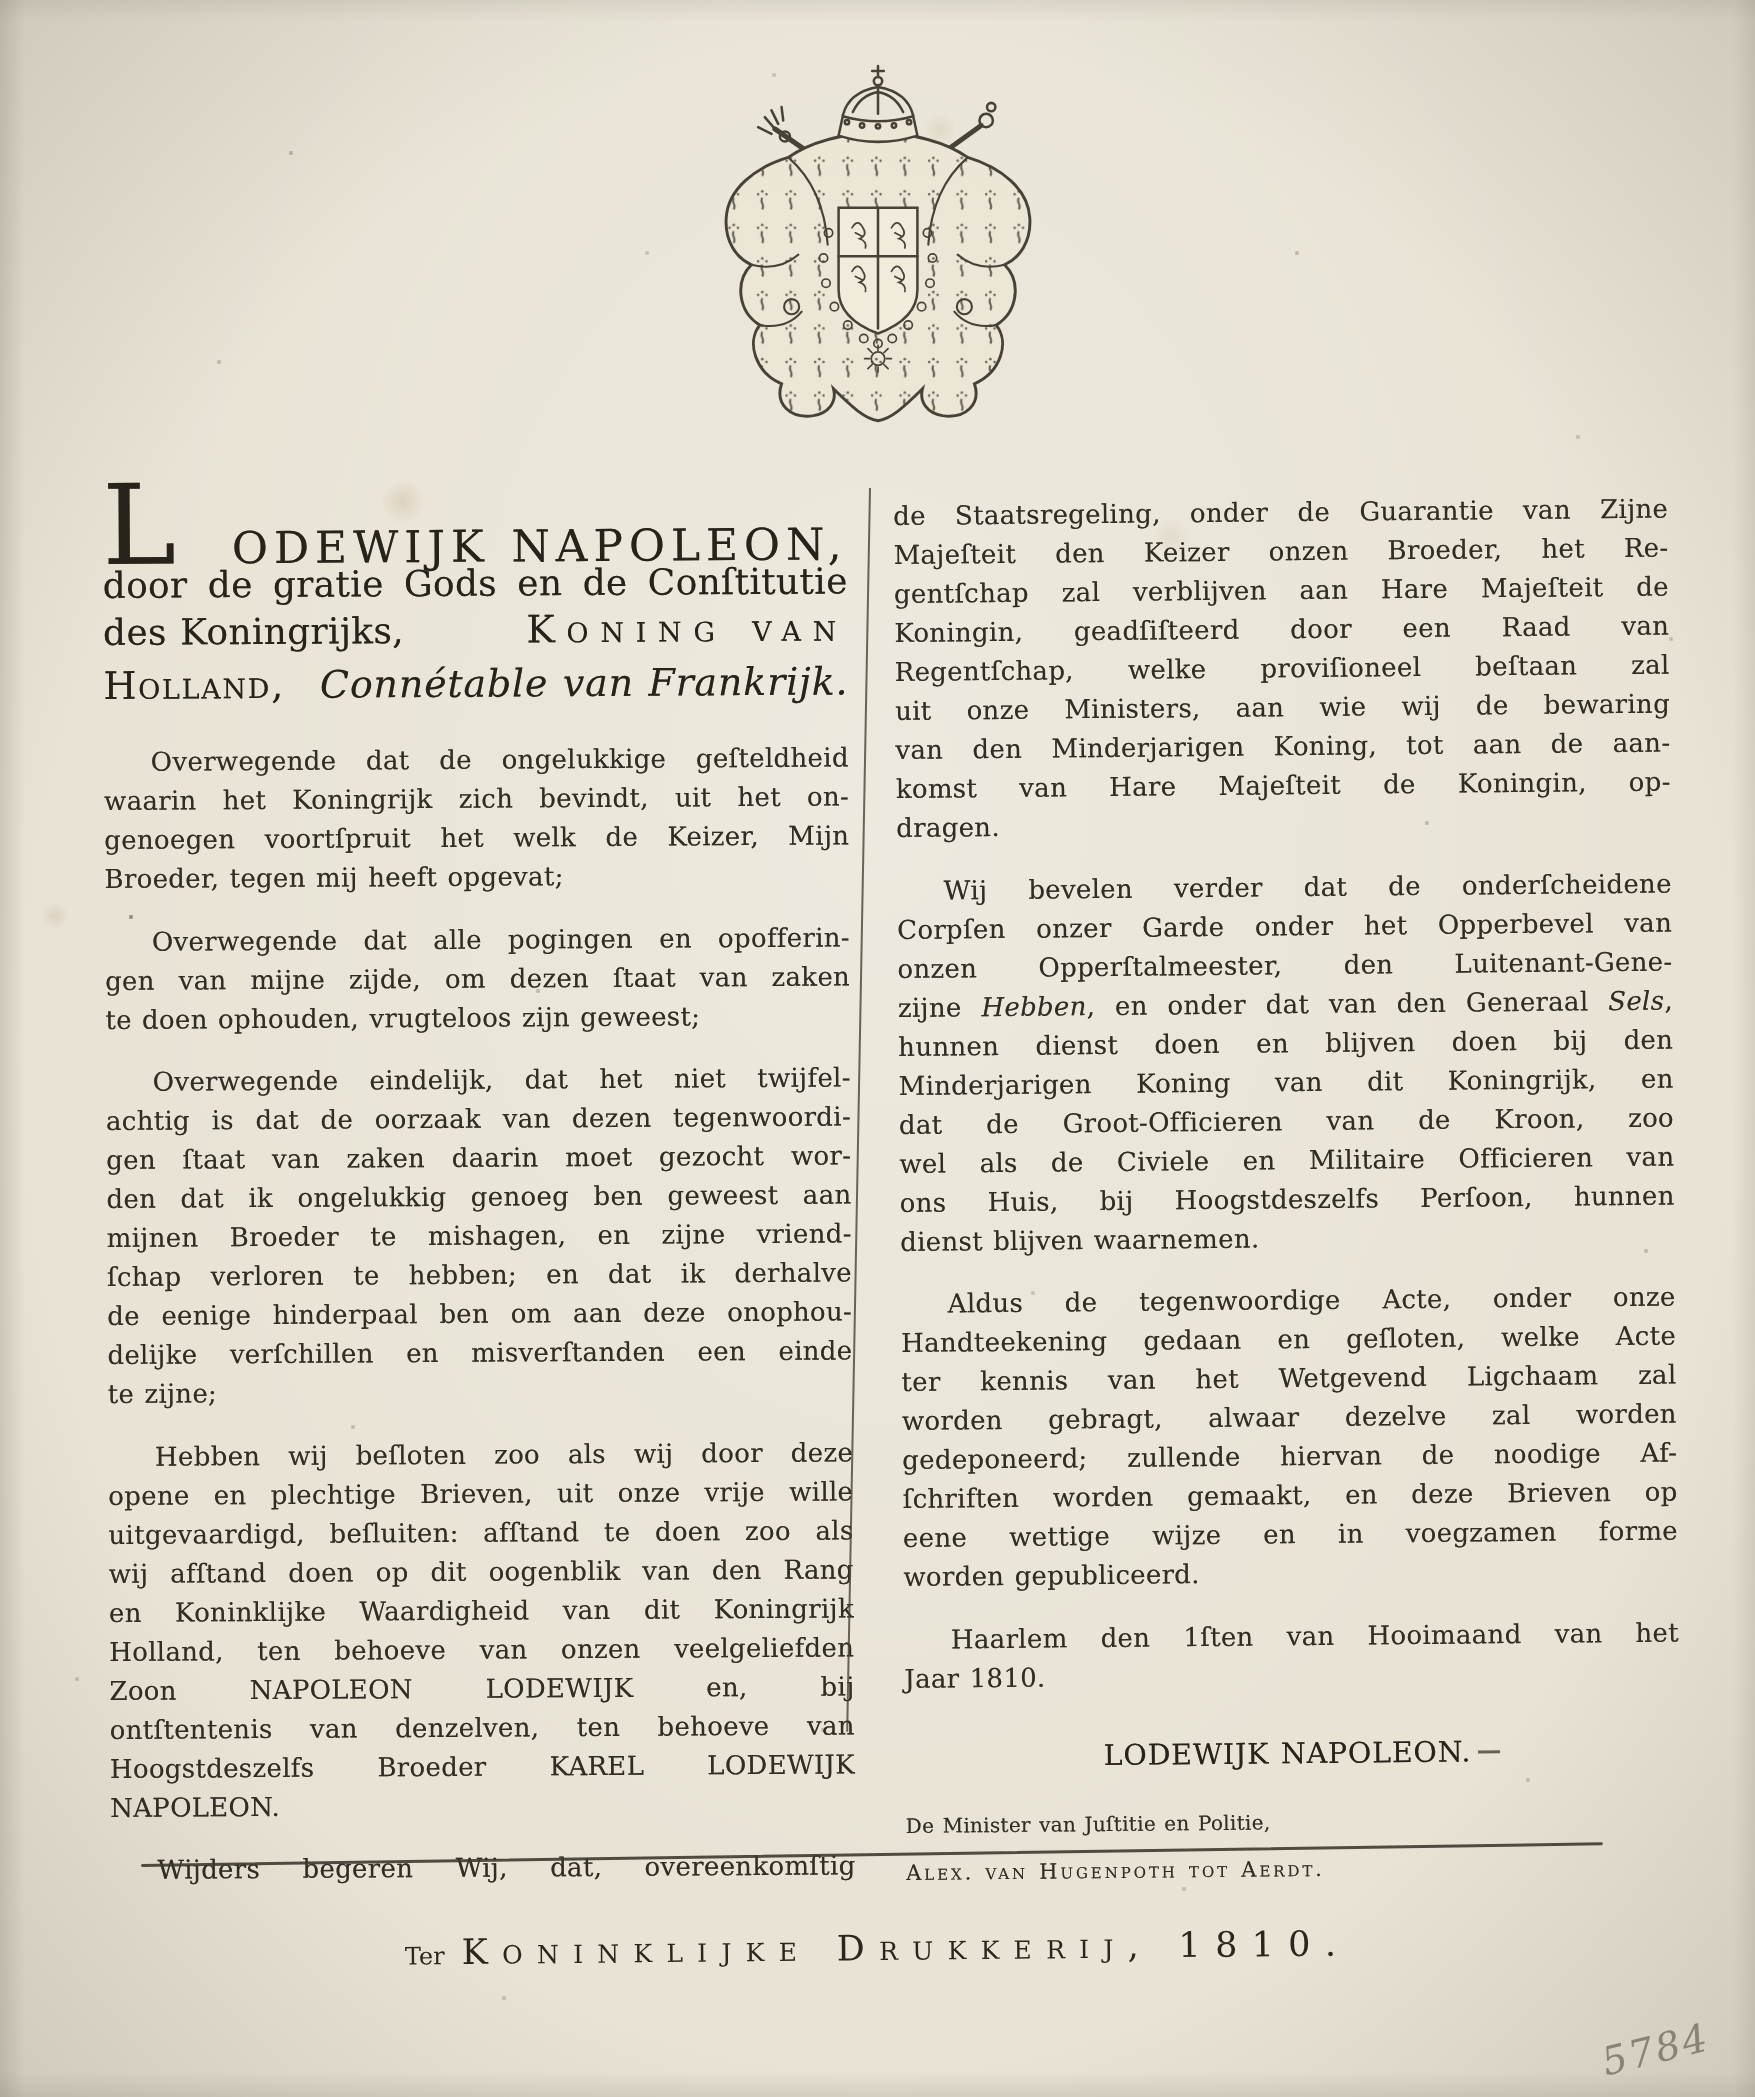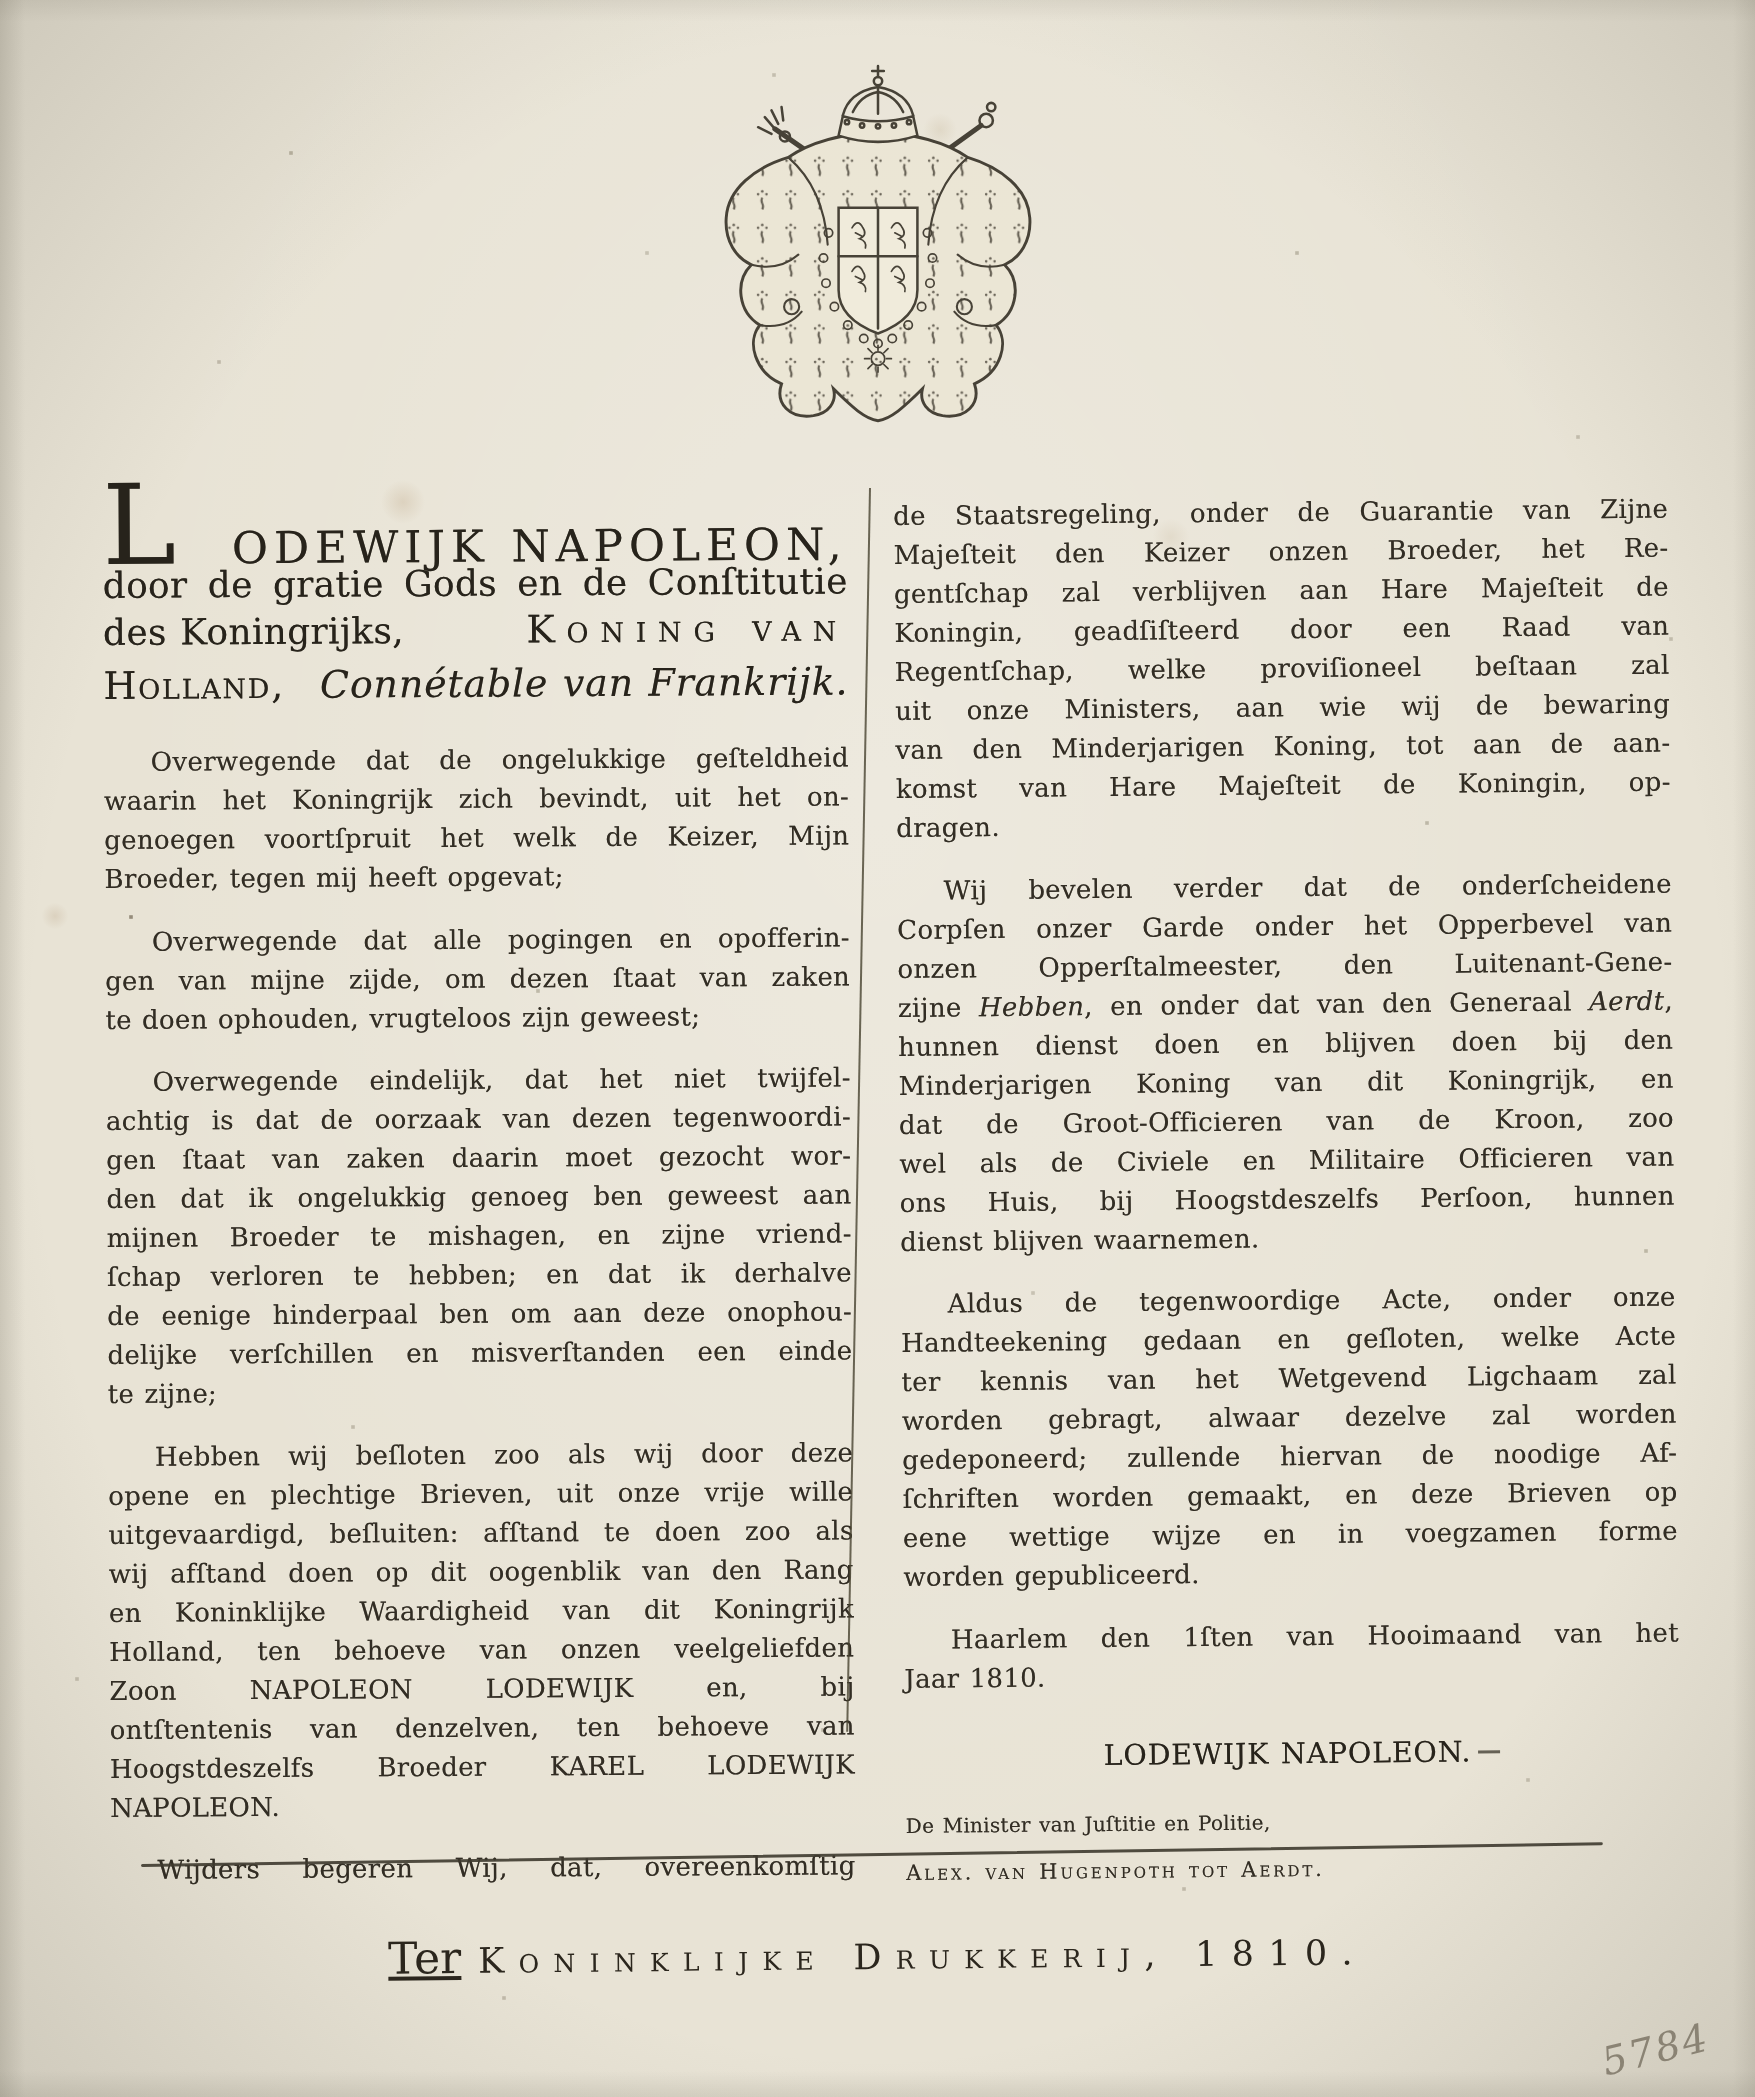--- a/index.html
+++ b/index.html
@@ -57,21 +57,21 @@
   .sig-dash{display:inline-block;width:22px;height:2.5px;background:#3a352a;opacity:.75;margin-left:6.7px;vertical-align:7.6px;}
   .minister{margin-top:37px;font-size:20px;line-height:25px;}
   .minister-line2{margin-top:22px;font-variant:small-caps;letter-spacing:2.9px;font-size:21px;}
   
   #divider{position:absolute;left:869px;top:488px;width:1.7px;height:1244px;background:#47422f;opacity:.8;
            transform:rotate(1.05deg);transform-origin:top center;}
   #rule{position:absolute;left:141px;top:1864px;width:1462px;height:2.5px;background:#3e3a2f;opacity:.9;
         border-radius:1.7px;transform:rotate(-.85deg);transform-origin:0 50%;}
   
   #imprint{position:absolute;left:0;top:1928px;width:1755px;text-align:center;transform:rotate(-.55deg);color:#2b261d;}
-  .imprint-prefix{font-size:44px;text-decoration:underline;}
+  .imprint-prefix{font-size:24px;}
   .imprint-main{font-size:35px;font-variant:small-caps;letter-spacing:14.3px;margin-left:17px;}
   
   #handwritten{position:absolute;left:1601px;top:2027px;font-size:39px;font-style:italic;
                color:#8a8374;transform:rotate(-14deg);letter-spacing:2.5px;}
   
   #arms{position:absolute;left:691px;top:55px;width:374px;height:401px;}
 </style>
 </head>
 <body>
 
@@ -242,21 +242,21 @@
         <div class="line"><span>Regentſchap, welke proviſioneel beſtaan zal</span></div>
         <div class="line"><span>uit onze Ministers, aan wie wij de bewaring</span></div>
         <div class="line"><span>van den Minderjarigen Koning, tot aan de aan-</span></div>
         <div class="line"><span>komst van Hare Majeſteit de Koningin, op-</span></div>
         <div class="line last"><span>dragen.</span></div>
       </div>
       <div class="para">
         <div class="line first"><span>Wij bevelen verder dat de onderſcheidene</span></div>
         <div class="line"><span>Corpſen onzer Garde onder het Opperbevel van</span></div>
         <div class="line"><span>onzen Opperſtalmeester, den Luitenant-Gene-</span></div>
-        <div class="line"><span>zijne </span><i>Hebben</i><span>, en onder dat van den Generaal </span><i>Aerdt</i><span>,</span></div>
+        <div class="line"><span>zijne </span><i>Hebben</i><span>, en onder dat van den Generaal </span><i>Sels</i><span>,</span></div>
         <div class="line"><span>hunnen dienst doen en blijven doen bij den</span></div>
         <div class="line"><span>Minderjarigen Koning van dit Koningrijk, en</span></div>
         <div class="line"><span>dat de Groot-Officieren van de Kroon, zoo</span></div>
         <div class="line"><span>wel als de Civiele en Militaire Officieren van</span></div>
         <div class="line"><span>ons Huis, bij Hoogstdeszelfs Perſoon, hunnen</span></div>
         <div class="line last"><span>dienst blijven waarnemen.</span></div>
       </div>
       <div class="para">
         <div class="line first"><span>Aldus de tegenwoordige Acte, onder onze</span></div>
         <div class="line"><span>Handteekening gedaan en geſloten, welke Acte</span></div>

